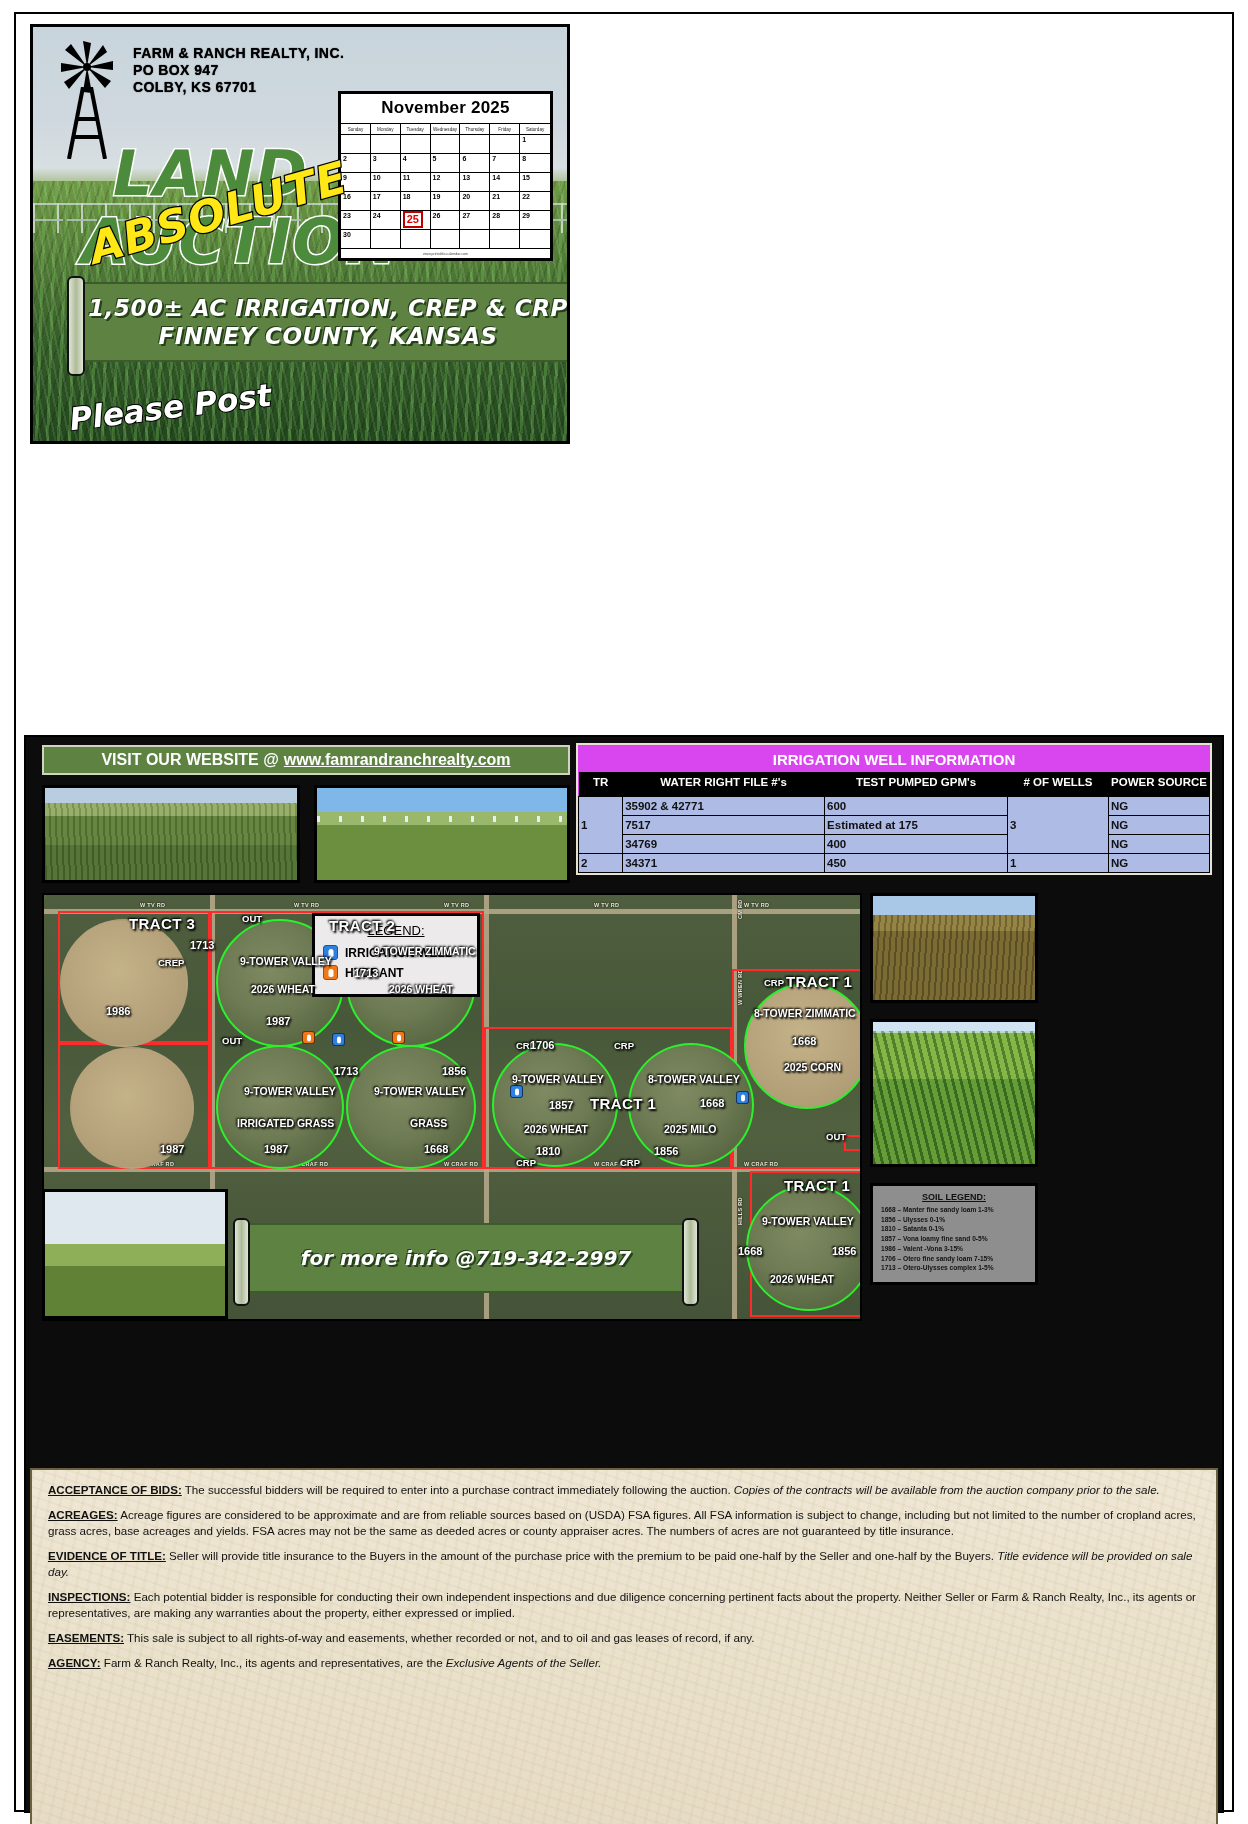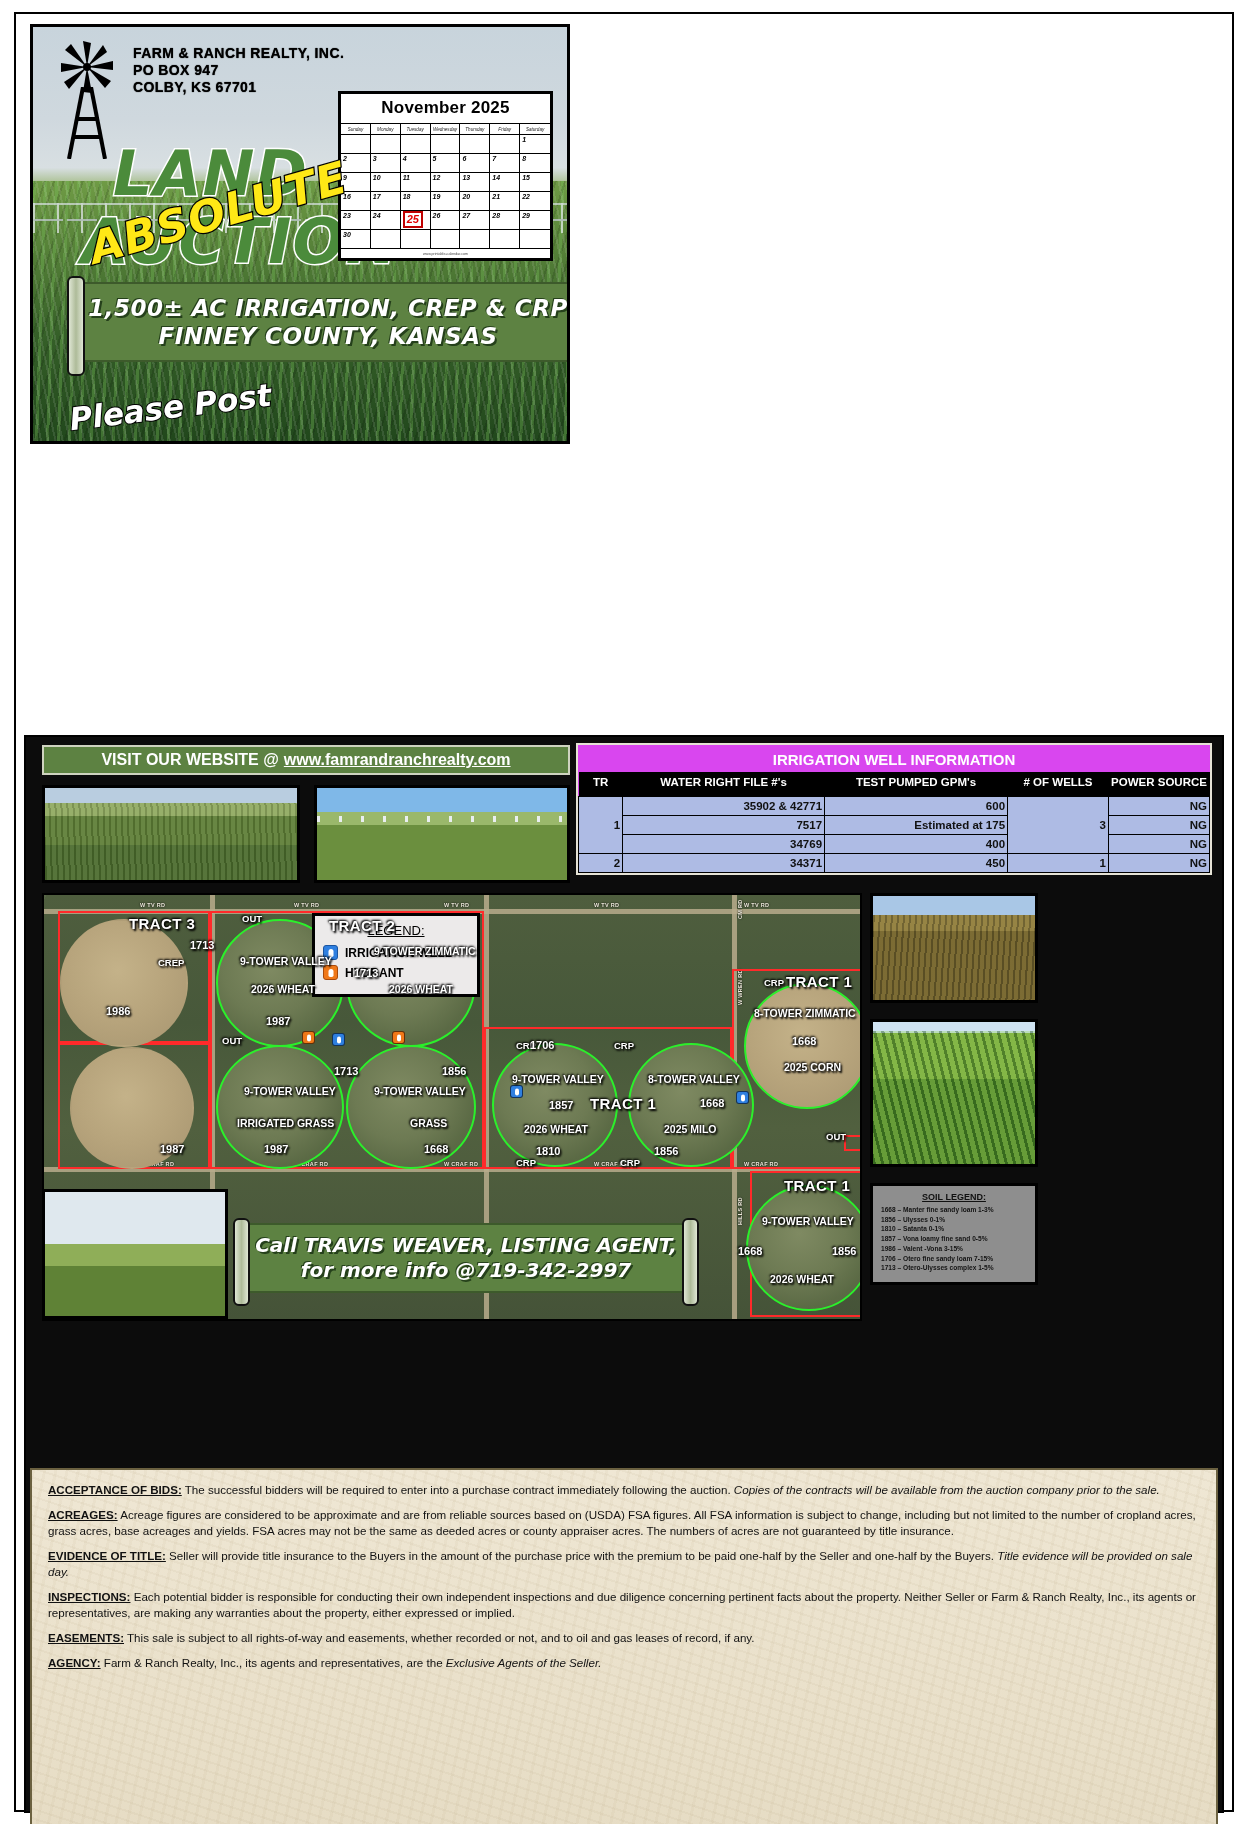--- a/index.html
+++ b/index.html
@@ -105,21 +105,21 @@
   .calendar {
     position: absolute; left: 305px; top: 64px;
     width: 215px; background: #fff;
     border: 3px solid #000;
     font-family: "Liberation Sans", sans-serif;
   }
   .cal-title {
     text-align: center; font-size: 17px; font-weight: bold;
     padding: 4px 0 5px; letter-spacing: .2px;
   }
-  .cal-grid { display: grid; grid-template-columns: repeat(7, 1fr); font-style: italic; }
+  .cal-grid { display: grid; grid-template-columns: repeat(7, 1fr); }
   .cal-grid div {
     border-top: 1px solid #000; border-right: 1px solid #000;
     height: 19px; font-size: 6.5px; padding: 1px 2px; position: relative;
   }
   .cal-grid div:nth-child(7n) { border-right: none; }
   .cal-grid .dow {
     height: 11px; text-align: center; font-size: 4.6px;
     font-weight: normal; padding-top: 3px; color: #222;
   }
   .cal-grid .dnum { font-weight: bold; font-size: 7px; }
@@ -202,21 +202,21 @@
     color: #fff; font-weight: bold; font-size: 15px;
     text-align: center; padding: 6px 0 4px;
   }
   table.irr { width: 100%; border-collapse: collapse; }
   table.irr th {
     color: #fff; background: #000; font-size: 11.5px; font-weight: bold;
     padding: 4px 2px 8px; vertical-align: middle;
   }
   table.irr td {
     background: #aebbe4; color: #111; font-size: 11.5px; font-weight: bold;
-    text-align: right; border: 1.5px solid #000; padding: 3px 2px;
+    text-align: left; border: 1.5px solid #000; padding: 3px 2px;
   }
   table.irr td.tr-col, table.irr td.wells-col { border-left: 1.5px solid #000; }
 
   
   .map {
     position: absolute; left: 16px; top: 156px; width: 820px; height: 428px;
     border: 2px solid #000;
     background:
       linear-gradient(115deg, rgba(255,255,255,.05) 0 2px, rgba(0,0,0,0) 2px 40px),
       linear-gradient(to bottom, #4f5e3e 0%, #47583a 30%, #51603f 55%, #455338 100%);
@@ -642,21 +642,20 @@
         <li>1856 – Ulysses 0-1%</li>
         <li>1810 – Satanta 0-1%</li>
         <li>1857 – Vona loamy fine sand 0-5%</li>
         <li>1986 – Valent -Vona 3-15%</li>
         <li>1706 – Otero fine sandy loam 7-15%</li>
         <li>1713 – Otero-Ulysses complex 1-5%</li>
       </ul>
   </div>
 
   <div class="call-banner">
-    <span>Call TRAVIS WEAVER, LISTING AGENT,</span>
     <span>for more info @719-342-2997</span>
   </div>
 </div>
 
 <div class="terms" id="terms">
     <p><b class="hd">ACCEPTANCE OF BIDS:</b>  The successful bidders will be required to enter into a purchase contract immediately following the auction.  <i>Copies of the contracts will be available from the auction company prior to the sale.</i></p>
     <p><b class="hd">ACREAGES:</b>  Acreage figures are considered to be approximate and are from reliable sources based on (USDA) FSA figures.  All FSA information is subject to change, including but not limited to the number of cropland acres, grass acres, base acreages and yields.  FSA acres may not be the same as deeded acres or county appraiser acres.  The numbers of acres are not guaranteed by title insurance.</p>
     <p><b class="hd">EVIDENCE OF TITLE:</b>  Seller will provide title insurance to the Buyers in the amount of the purchase price with the premium to be paid one-half by the Seller and one-half by the Buyers.  <i>Title evidence will be provided on sale day.</i></p>
     <p><b class="hd">INSPECTIONS:</b>  Each potential bidder is responsible for conducting their own independent inspections and due diligence concerning pertinent facts about the property.  Neither Seller or Farm &amp; Ranch Realty, Inc., its agents or representatives, are making any warranties about the property, either expressed or implied.</p>
     <p><b class="hd">EASEMENTS:</b>  This sale is subject to all rights-of-way and easements, whether recorded or not, and to oil and gas leases of record, if any.</p>

